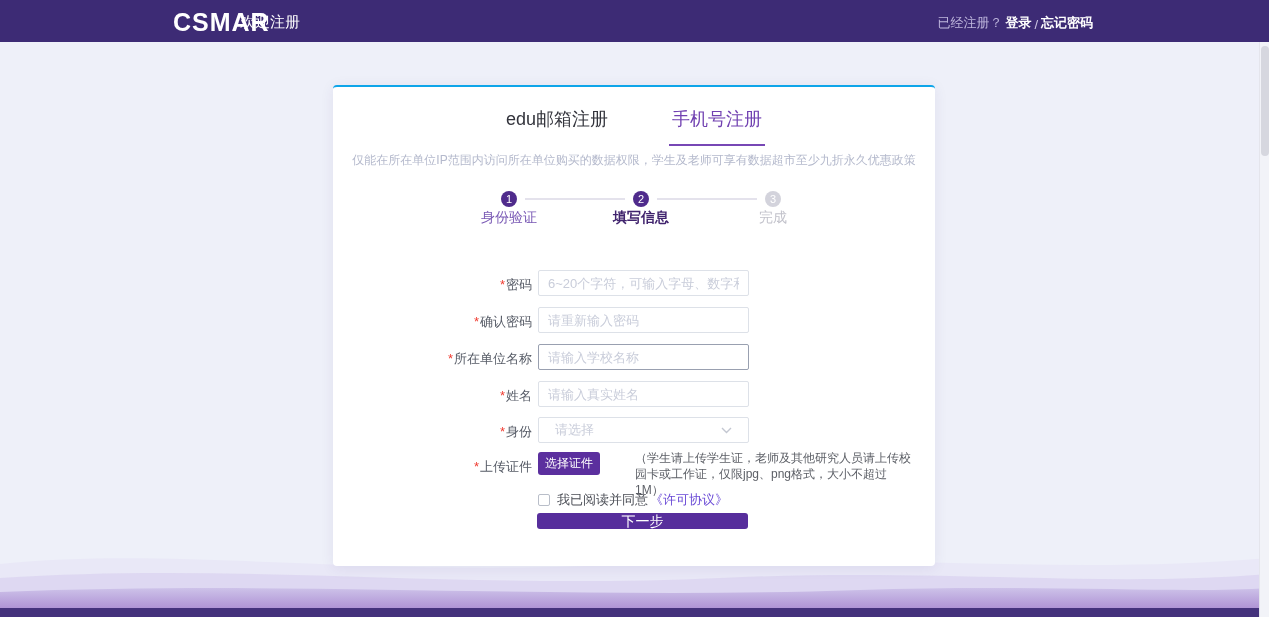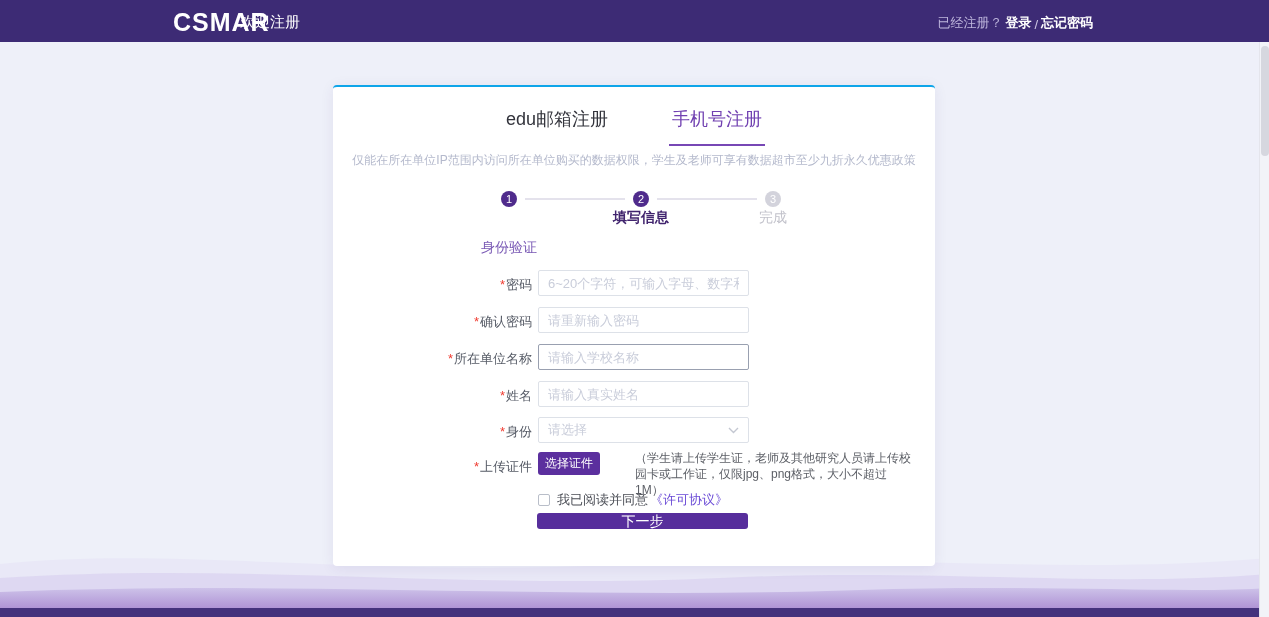--- a/index.html
+++ b/index.html
@@ -37,35 +37,35 @@
   
   .notice { position:absolute; top:65px; left:0; width:100%; text-align:center; font-size:12px; color:#b4b9cc; }
 
   
   .steps { position:absolute; top:0; left:0; width:100%; height:0; }
   .step-circle { position:absolute; top:104px; width:16px; height:16px; border-radius:50%;
                  color:#fff; font-size:11px; line-height:16px; text-align:center; }
   .step-circle.on { background:#4f2b8c; }
   .step-circle.off { background:#d3d3dc; }
   .step-label { position:absolute; top:122px; width:90px; text-align:center; font-size:14px; }
-  .step-label.done { color:#7a5ab5;margin-top:30px; }
+  .step-label.done { color:#7a5ab5; }
   .step-label.active { color:#41246e; font-weight:bold; }
   .step-label.pending { color:#c2c2cb; }
   .step-line { position:absolute; top:111px; height:2px; background:#e4e2ec; }
 
   
   .row { position:absolute; left:0; width:602px; height:26px; }
   .lbl { position:absolute; right:403px; top:6px; font-size:13px; color:#565b66; white-space:nowrap; }
   .star { color:#f03b30; margin-right:1px; }
   .ipt { position:absolute; left:205px; top:0; width:211px; height:26px; border:1px solid #dde1e8; border-radius:2px;
          padding:0 9px; font-size:13px; color:#333; background:#fff; font-family:inherit; }
   .ipt::placeholder { color:#c9cdda; }
   .ipt.strong { border-color:#99a0b0; }
   .select { position:absolute; left:205px; top:0; width:211px; height:26px; border:1px solid #dde1e8; border-radius:2px;
-            display:flex; align-items:center; justify-content:space-between; padding:0 9px; cursor:pointer; background:#fff; }
+            display:flex; align-items:center; justify-content:space-between; padding:0 16px; cursor:pointer; background:#fff; }
   .select .ph { font-size:13px; color:#c9cdda; }
   .upload-btn { position:absolute; left:205px; top:0; width:62px; height:23px; background:#5b2f9e; color:#fff;
                 font-size:12px; border:none; border-radius:3px; cursor:pointer; font-family:inherit; }
   .upload-note { position:absolute; left:302px; top:-2px; width:278px; font-size:12px; color:#5c5f66; line-height:16px; }
   .agree { position:absolute; left:205px; display:flex; align-items:center; font-size:13px; color:#4a4d55; }
   .cb { display:inline-block; width:12px; height:12px; border:1px solid #b9bec9; border-radius:2px; background:#fff;
         margin-right:7px; cursor:pointer; }
   .agree a { color:#6a4ad6; text-decoration:none; cursor:pointer; margin-left:2px; }
   .submit-btn { position:absolute; left:204px; top:426px; width:211px; height:16px; background:#572e9c; color:#fff;
                 font-size:14px; border:none; border-radius:3px; cursor:pointer; font-family:inherit; }

